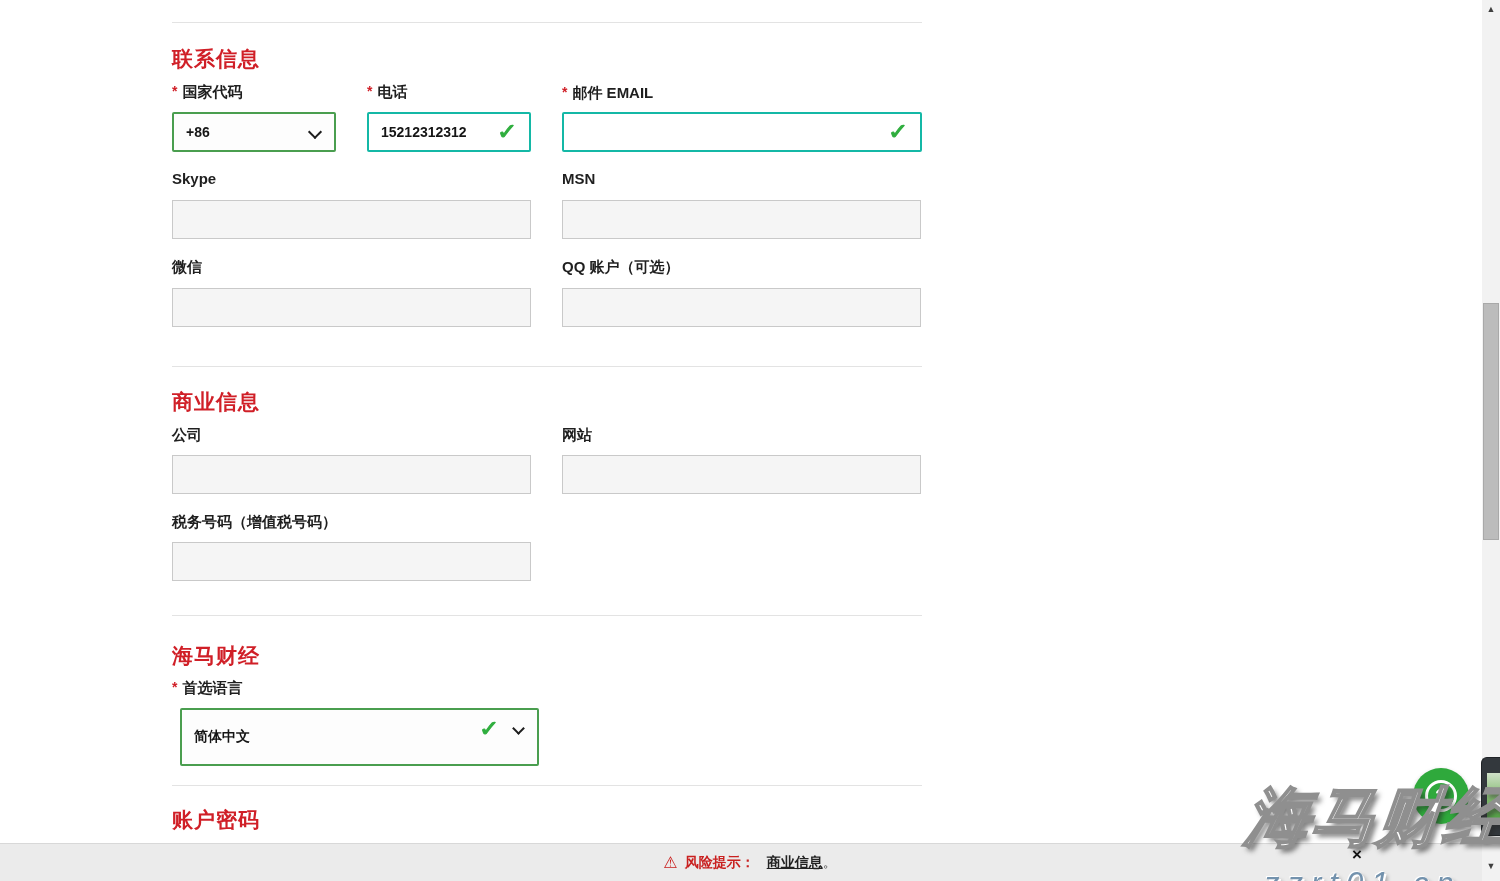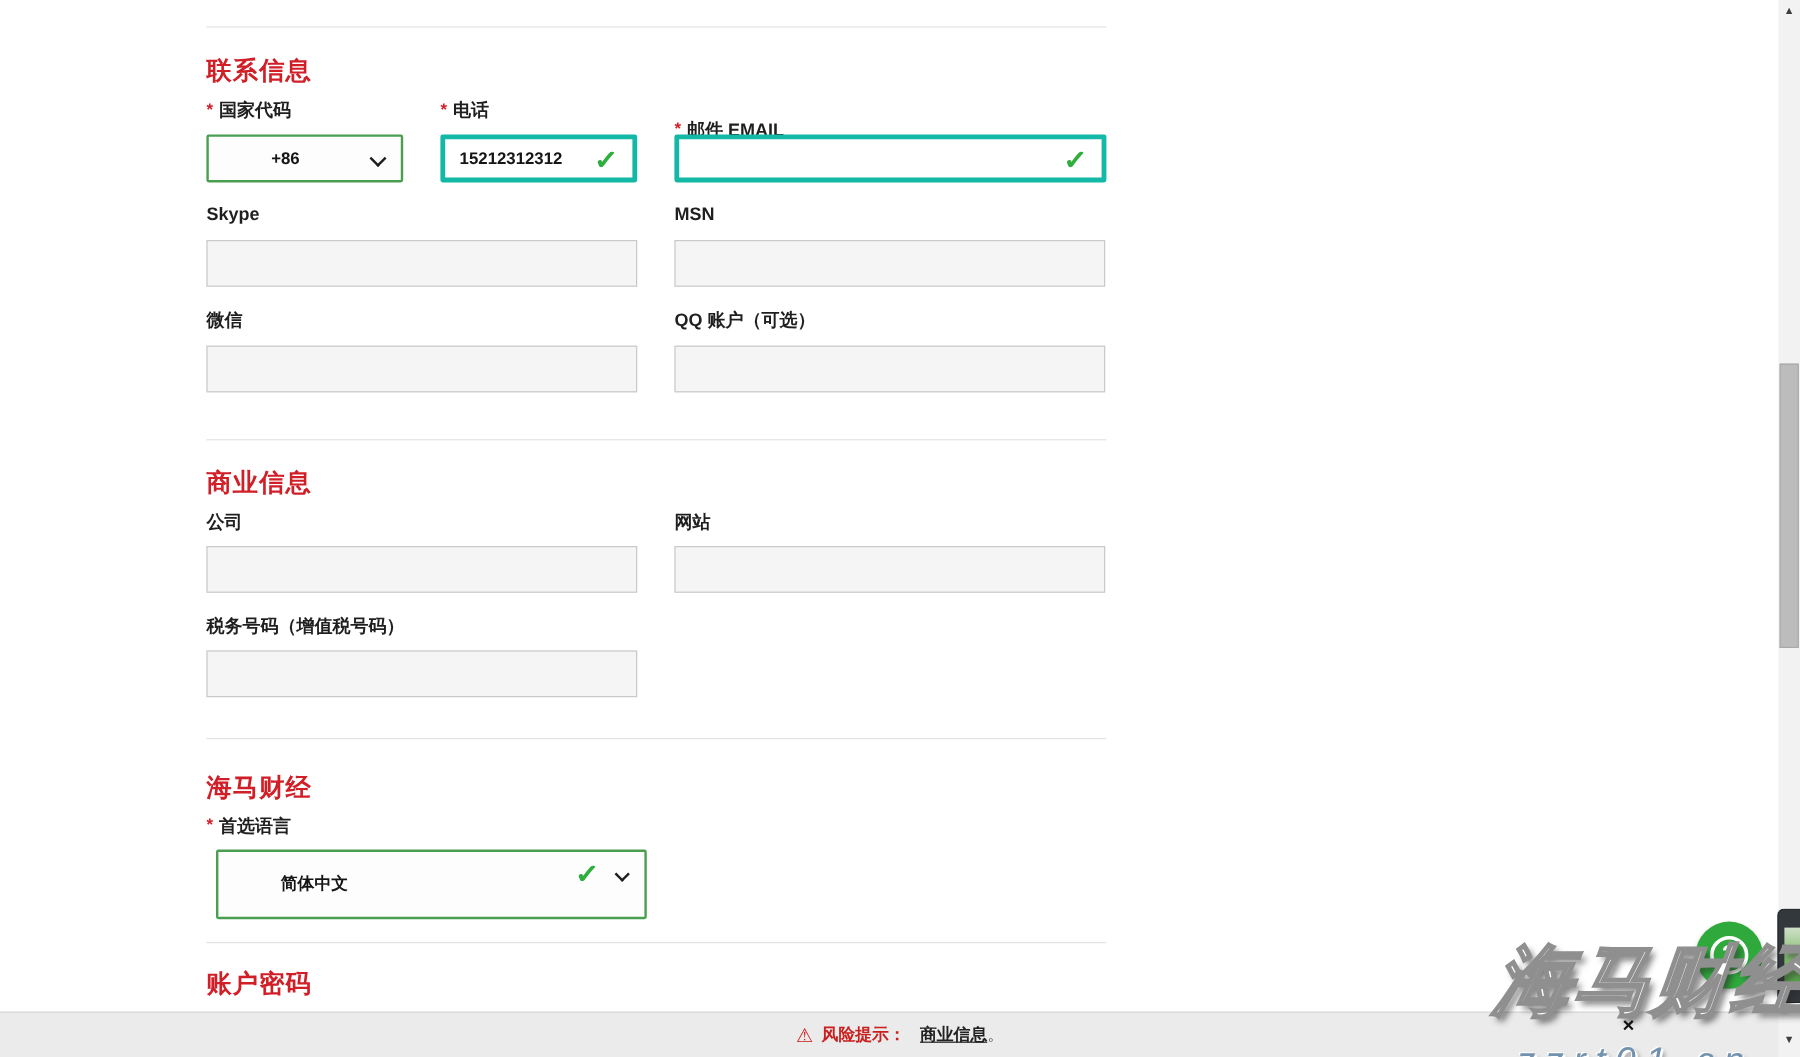--- a/index.html
+++ b/index.html
@@ -16,32 +16,32 @@
     position:absolute;height:39px;box-sizing:border-box;
     background:#f5f5f5;border:1px solid #c9c9c9;
   }
   .field-empty input{
     width:100%;height:100%;box-sizing:border-box;border:none;background:transparent;outline:none;
     font-family:"Liberation Sans","DejaVu Sans",sans-serif;font-size:14px;font-weight:bold;color:#151515;
     padding:0 12px;
   }
   .field-valid{
     position:absolute;height:40px;box-sizing:border-box;
-    background:#ffffff;border:4px solid #14b8a6;border-radius:2px;
+    background:#ffffff;border:2px solid #14b8a6;border-radius:2px;
     display:flex;align-items:flex-end;
   }
   .field-valid input{
     flex:1;height:100%;box-sizing:border-box;border:none;background:transparent;outline:none;
     font-family:"Liberation Sans","DejaVu Sans",sans-serif;font-size:14px;font-weight:bold;color:#151515;
     padding:0 12px;
   }
   .select-box{
     position:absolute;height:40px;box-sizing:border-box;
     background:#fdfdfd;border:2px solid #4a9e4f;border-radius:2px;
-    display:flex;align-items:center;cursor:pointer;padding-left:40px;
+    display:flex;align-items:center;cursor:pointer;
   }
   .select-text{font-size:14px;font-weight:bold;color:#151515;padding-left:12px;}
   .check-icon{
     color:#2fae3e;font-size:22px;font-weight:bold;line-height:1;
     -webkit-text-stroke:1px #2fae3e;transform:scaleX(1.1);
   }
   .check-right{position:absolute;right:13px;top:7px;}
   .chevron-icon{
     width:8px;height:8px;border-right:2px solid #1d1d1d;border-bottom:2px solid #1d1d1d;
     transform:rotate(45deg);display:inline-block;
@@ -106,21 +106,21 @@
 </style>
 </head>
 <body>
 
 <div class="divider" style="top:22px;"></div>
 
 <div class="sec-title" style="top:45px;text-align:center;">联系信息</div>
 
 <div class="flabel" style="left:172px;top:83px;"><span class="req">*</span><span>国家代码</span></div>
 <div class="flabel" style="left:367px;top:83px;"><span class="req">*</span><span>电话</span></div>
-<div class="flabel" style="left:562px;top:84px;margin-top:15px;"><span class="req">*</span><span>邮件 EMAIL</span></div>
+<div class="flabel" style="left:562px;top:84px;"><span class="req">*</span><span>邮件 EMAIL</span></div>
 
 <div class="select-box" style="left:172px;top:112px;width:164px;">
   <span class="select-text">+86</span>
   <span class="chevron-icon chevron-right"></span>
 </div>
 
 <div class="field-valid" style="left:367px;top:112px;width:164px;">
   <input type="text" value="15212312312" style="">
   <span class="check-icon check-right">✓</span>
 </div>

